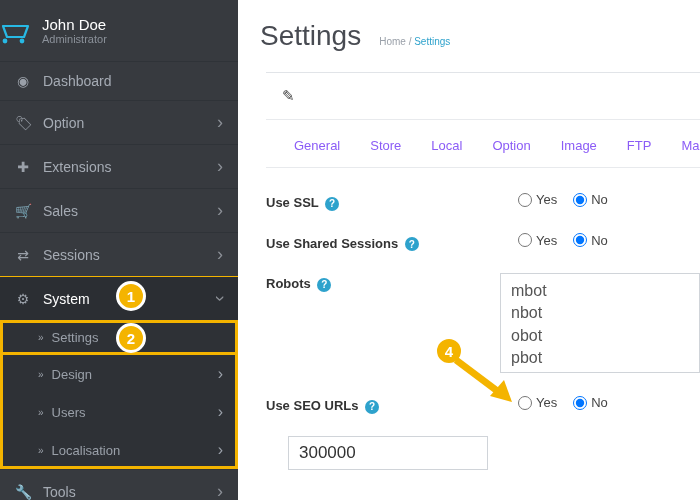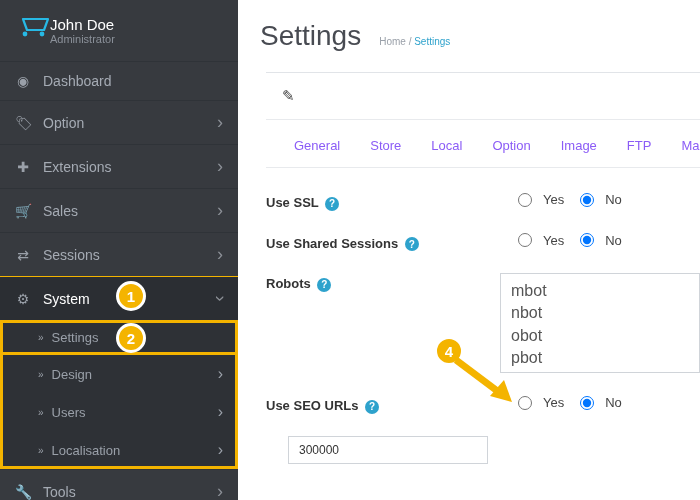--- a/index.html
+++ b/index.html
@@ -1,19 +1,19 @@
 <!DOCTYPE html>
 <html><head>
 <meta charset="utf-8">
 <style>
 *{margin:0;padding:0;box-sizing:border-box;font-family:-apple-system,BlinkMacSystemFont,"Segoe UI",Arial,sans-serif}
 body{width:700px;height:500px;overflow:hidden;background:#fff}
 .page{display:flex;height:500px}
 .sidebar{width:238px;background:#373a3f;color:#9fa5ae;flex-shrink:0;padding-top:10px}
-.userbox{display:flex;align-items:flex-start;padding:6px 20px 16px}
+.userbox{display:flex;align-items:flex-end;gap:12px;padding:6px 0 16px}
 .logo{width:30px;height:22px;position:relative}
 .logo svg{width:100%;height:100%}
 .userinfo .uname{color:#fff;font-size:15px;font-weight:500}
 .userinfo .urole{color:#8b919a;font-size:11px}
 .nav{list-style:none}
 .nav>li{border-top:1px solid #2f3338}
 .nav>li>a{display:flex;align-items:center;gap:12px;padding:11px 15px;color:#a5abb4;font-size:14px;text-decoration:none;cursor:pointer;position:relative}
 .nav>li>a .chev{margin-left:auto;font-size:18px;color:#8b8f96}
 .nav>li>a .ico{width:16px;text-align:center;font-size:14px;color:#9aa0a9}
 .nav>li.active>a{background:#2b2e33;color:#fff}
@@ -30,24 +30,24 @@
 .panel{border:1px solid #e1e4e8;border-left:none;border-right:none;border-bottom:none;margin-left:6px}
 .panel-hdr{padding:14px 16px;border-bottom:1px solid #e8eaed}
 .panel-hdr .ico{color:#444;font-size:15px}
 .tabs{display:flex;gap:30px;padding:18px 28px 14px;border-bottom:1px solid #e8eaed;font-size:13px;color:#8b5cf6}
 .tabs span{cursor:pointer}
 .form{padding:24px 0 0 0}
 .frow{display:flex;align-items:flex-start;margin-bottom:22px}
 .flabel{width:230px;font-size:13px;color:#333;font-weight:700;padding-top:3px;padding-right:6px}
 .help{display:inline-flex;width:14px;height:14px;border-radius:50%;background:#2ea2cc;color:#fff;align-items:center;justify-content:center;font-size:10px;font-weight:700;margin-left:3px}
 .fcontrol{padding-left:22px;font-size:13px;color:#444;display:flex;align-items:center;gap:16px}
-.radio{display:flex;align-items:center;gap:11px}
+.radio{display:flex;align-items:center;gap:4px}
 .radio input{width:14px;height:14px}
 .ta{width:200px;height:100px;border:1px solid #d0d4d9;padding:6px 10px;font-size:16px;color:#555;line-height:1.4;overflow:hidden}
-.inp{width:200px;border:1px solid #d0d4d9;padding:6px 10px;font-size:12px;color:#333}
+.inp{width:200px;border:1px solid #d0d4d9;padding:6px 10px;font-size:17px;color:#333}
 .annot4{position:absolute}
 .arrow{position:absolute}
 </style>
 </head>
 <body>
 
 <div class="page">
   <div class="sidebar">
     <div class="userbox">
       <div class="logo">

